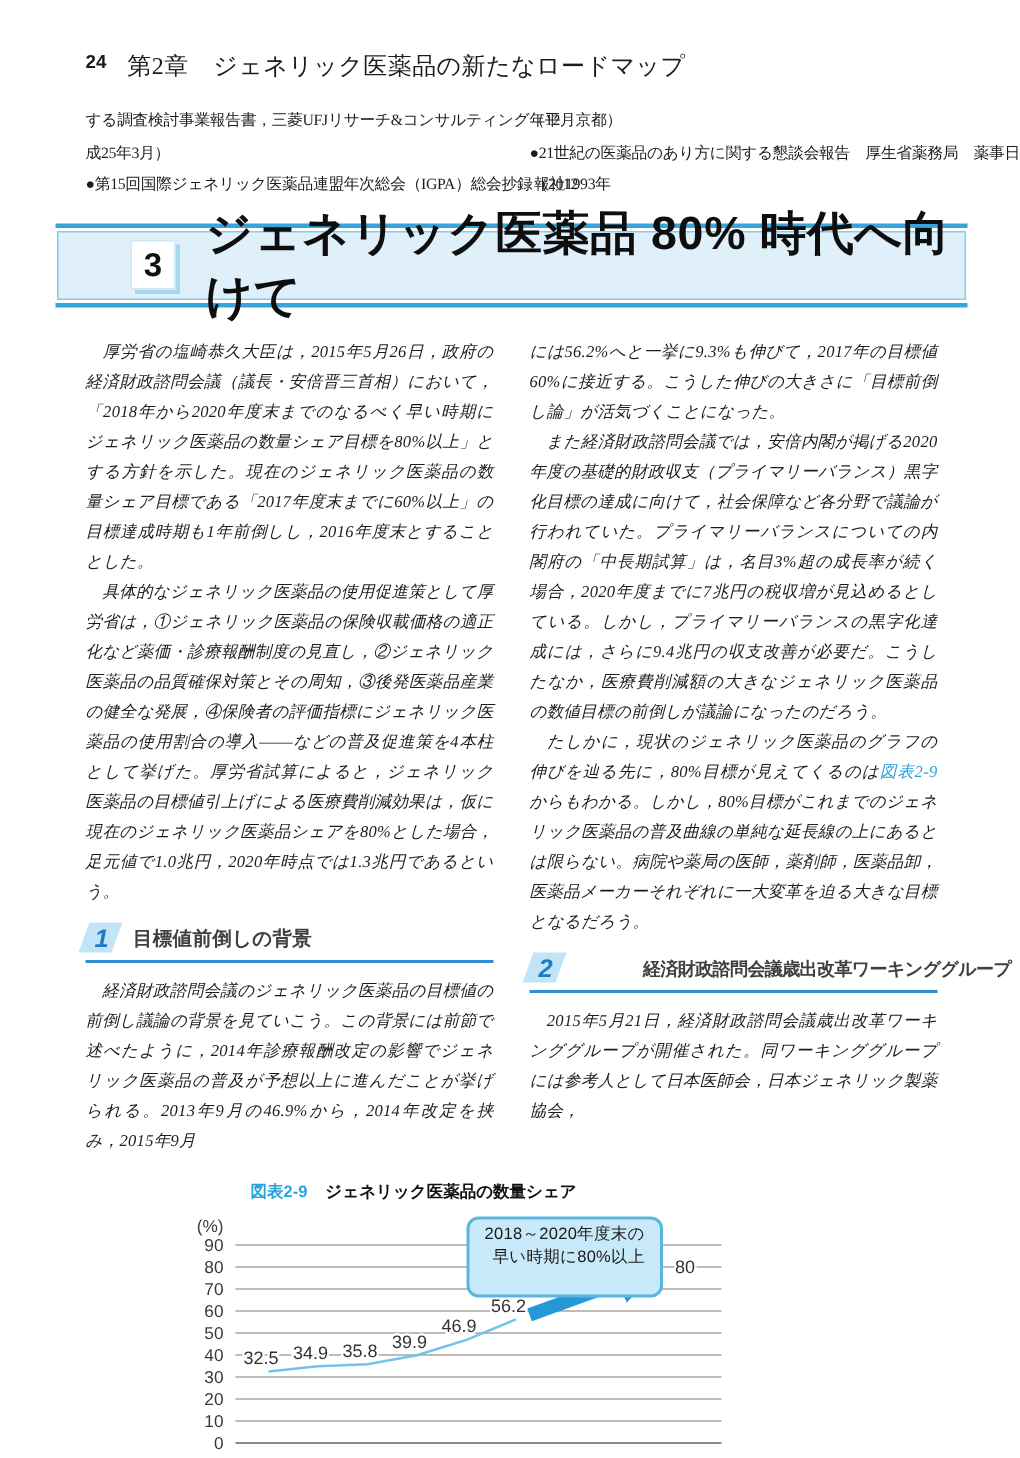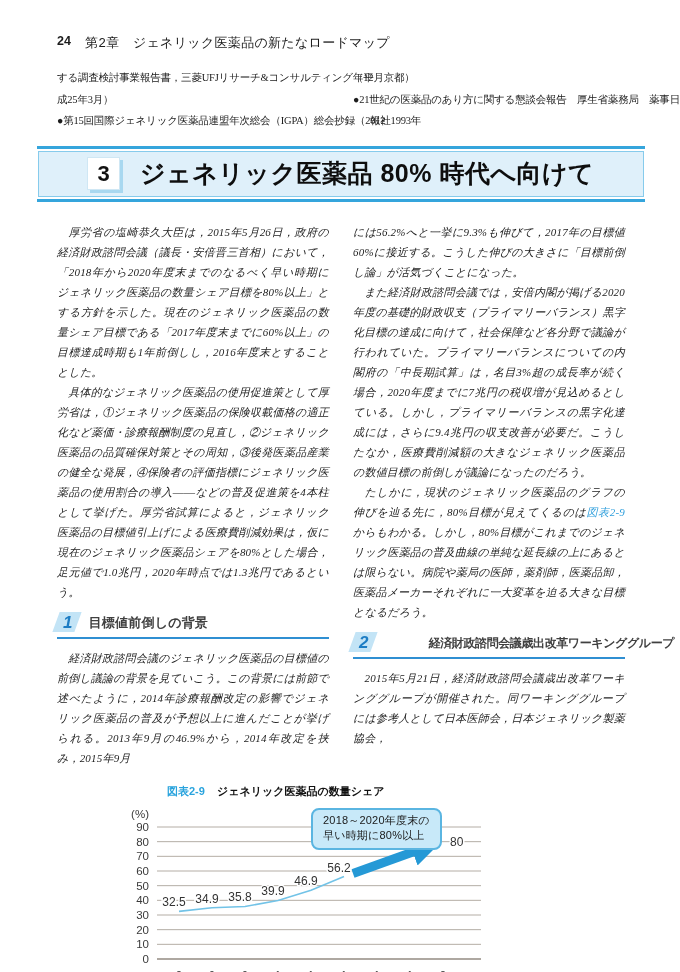--- a/index.html
+++ b/index.html
@@ -7,33 +7,33 @@
   body {
     width:680px; height:972px; position:relative; overflow:hidden;
     font-family:"Liberation Serif","DejaVu Serif",serif;
     color:#1c1c1c;
   }
   .content { padding:34px 55px 0 57px; }
 
   
   .runhead { display:flex; align-items:flex-start; gap:14px; margin-bottom:15px; }
   .pageno { font-family:"Liberation Sans","DejaVu Sans",sans-serif; font-weight:700; font-size:12.5px; }
-  .chapt  { font-size:13px; letter-spacing:.3px;font-family:Liberation Mono, monospace; }
+  .chapt  { font-size:16px; letter-spacing:.3px; }
   .refs { display:flex; gap:24px; font-size:10.5px; line-height:21.5px; margin-bottom:14px; }
   .refs .col { width:272px; }
   .ref-line { white-space:nowrap; letter-spacing:-.2px; }
-  .ref-line.indent { padding-left:17px; }
+  .ref-line.indent { padding-left:3px; }
 
   
   .banner { margin:4px -20px 20px -20px; border-top:3px solid #35a5dc; border-bottom:3px solid #35a5dc; padding:2px 1px; }
   .banner-inner { border:1px solid #86cbec; background:#dff0fa; height:46px; display:flex; align-items:center; padding-left:48px; gap:20px; }
   .banner-num { width:33px; height:33px; background:#fff; border:1px solid #cfe7f4; box-shadow:3px 3px 0 #a8d8f0;
     display:flex; align-items:center; justify-content:center;
     font-family:"Liberation Sans","DejaVu Sans",sans-serif; font-weight:700; font-size:22px; color:#111; }
-  .banner-title { font-family:"Liberation Sans","DejaVu Sans",sans-serif; font-weight:700; font-size:25px; color:#0e0e0e; letter-spacing:.5px; }
+  .banner-title { font-family:"Liberation Sans","DejaVu Sans",sans-serif; font-weight:700; font-size:31px; color:#0e0e0e; letter-spacing:.5px; }
 
   
   .cols { display:flex; gap:24px; }
   .col-main { width:272px; font-size:11px; line-height:20px; text-align:justify; letter-spacing:.2px; }
   .col-main p { margin:0;font-style:italic; }
 
   
   .sec-head { position:relative; z-index:0; display:flex; align-items:center; gap:9px;
     margin:9px 0 9px 0; padding:2px 0 4px 2px; border-bottom:2px solid #2f8fd2; }
   .sec-num { position:relative; z-index:0; font-family:"Liberation Sans","DejaVu Sans",sans-serif;
@@ -43,23 +43,23 @@
   .sec-title { font-family:"Liberation Sans","DejaVu Sans",sans-serif; font-weight:700; font-size:13px; color:#404040; white-space:nowrap; }
   .sec-title.tight { font-size:12px; letter-spacing:-.4px;margin-left:44px; }
   .figref { color:#2f9fdc; }
 
   
   .figure { margin:16px 0 0 30px; width:450px; font-family:"Liberation Sans","DejaVu Sans",sans-serif; }
   .fig-title { margin-left:80px; font-size:11px; font-weight:700; color:#111; }
   .fig-label { color:#29a3dd; margin-right:12px; }
   .chart-wrap { position:relative; height:238px; margin-top:8px; }
   .chart-wrap svg { position:absolute; left:0; top:0; }
-  .callout { position:absolute; left:224px; top:1px; padding:3px 10px 4px 10px;
+  .callout { position:absolute; left:224px; top:1px; padding:3px 10px 16px 10px;
     background:#c8e9f9; border:2px solid #5ab5e1; border-radius:8px;
-    font-size:11px; line-height:15.5px; color:#1a1a1a; letter-spacing:.2px; }
+    font-size:11px; line-height:15.5px; color:#1a1a1a; letter-spacing:.2px;text-align:right; }
   .xlab { position:absolute; top:162px; height:66px; width:28px;
     writing-mode:vertical-rl; text-orientation:upright;
     font-size:10.5px; line-height:14px; letter-spacing:1px; color:#333; }
   .grid-line { stroke:#aba49b; stroke-width:.9; }
   .grid-line.zero { stroke:#938b82; stroke-width:1.3; }
   .ytick { font-size:11.5px; fill:#3a3a3a; }
   .dlabel { font-size:12px; fill:#333; paint-order:stroke; stroke:#ffffff; stroke-width:3px; }
 </style>
 </head>
 <body>

